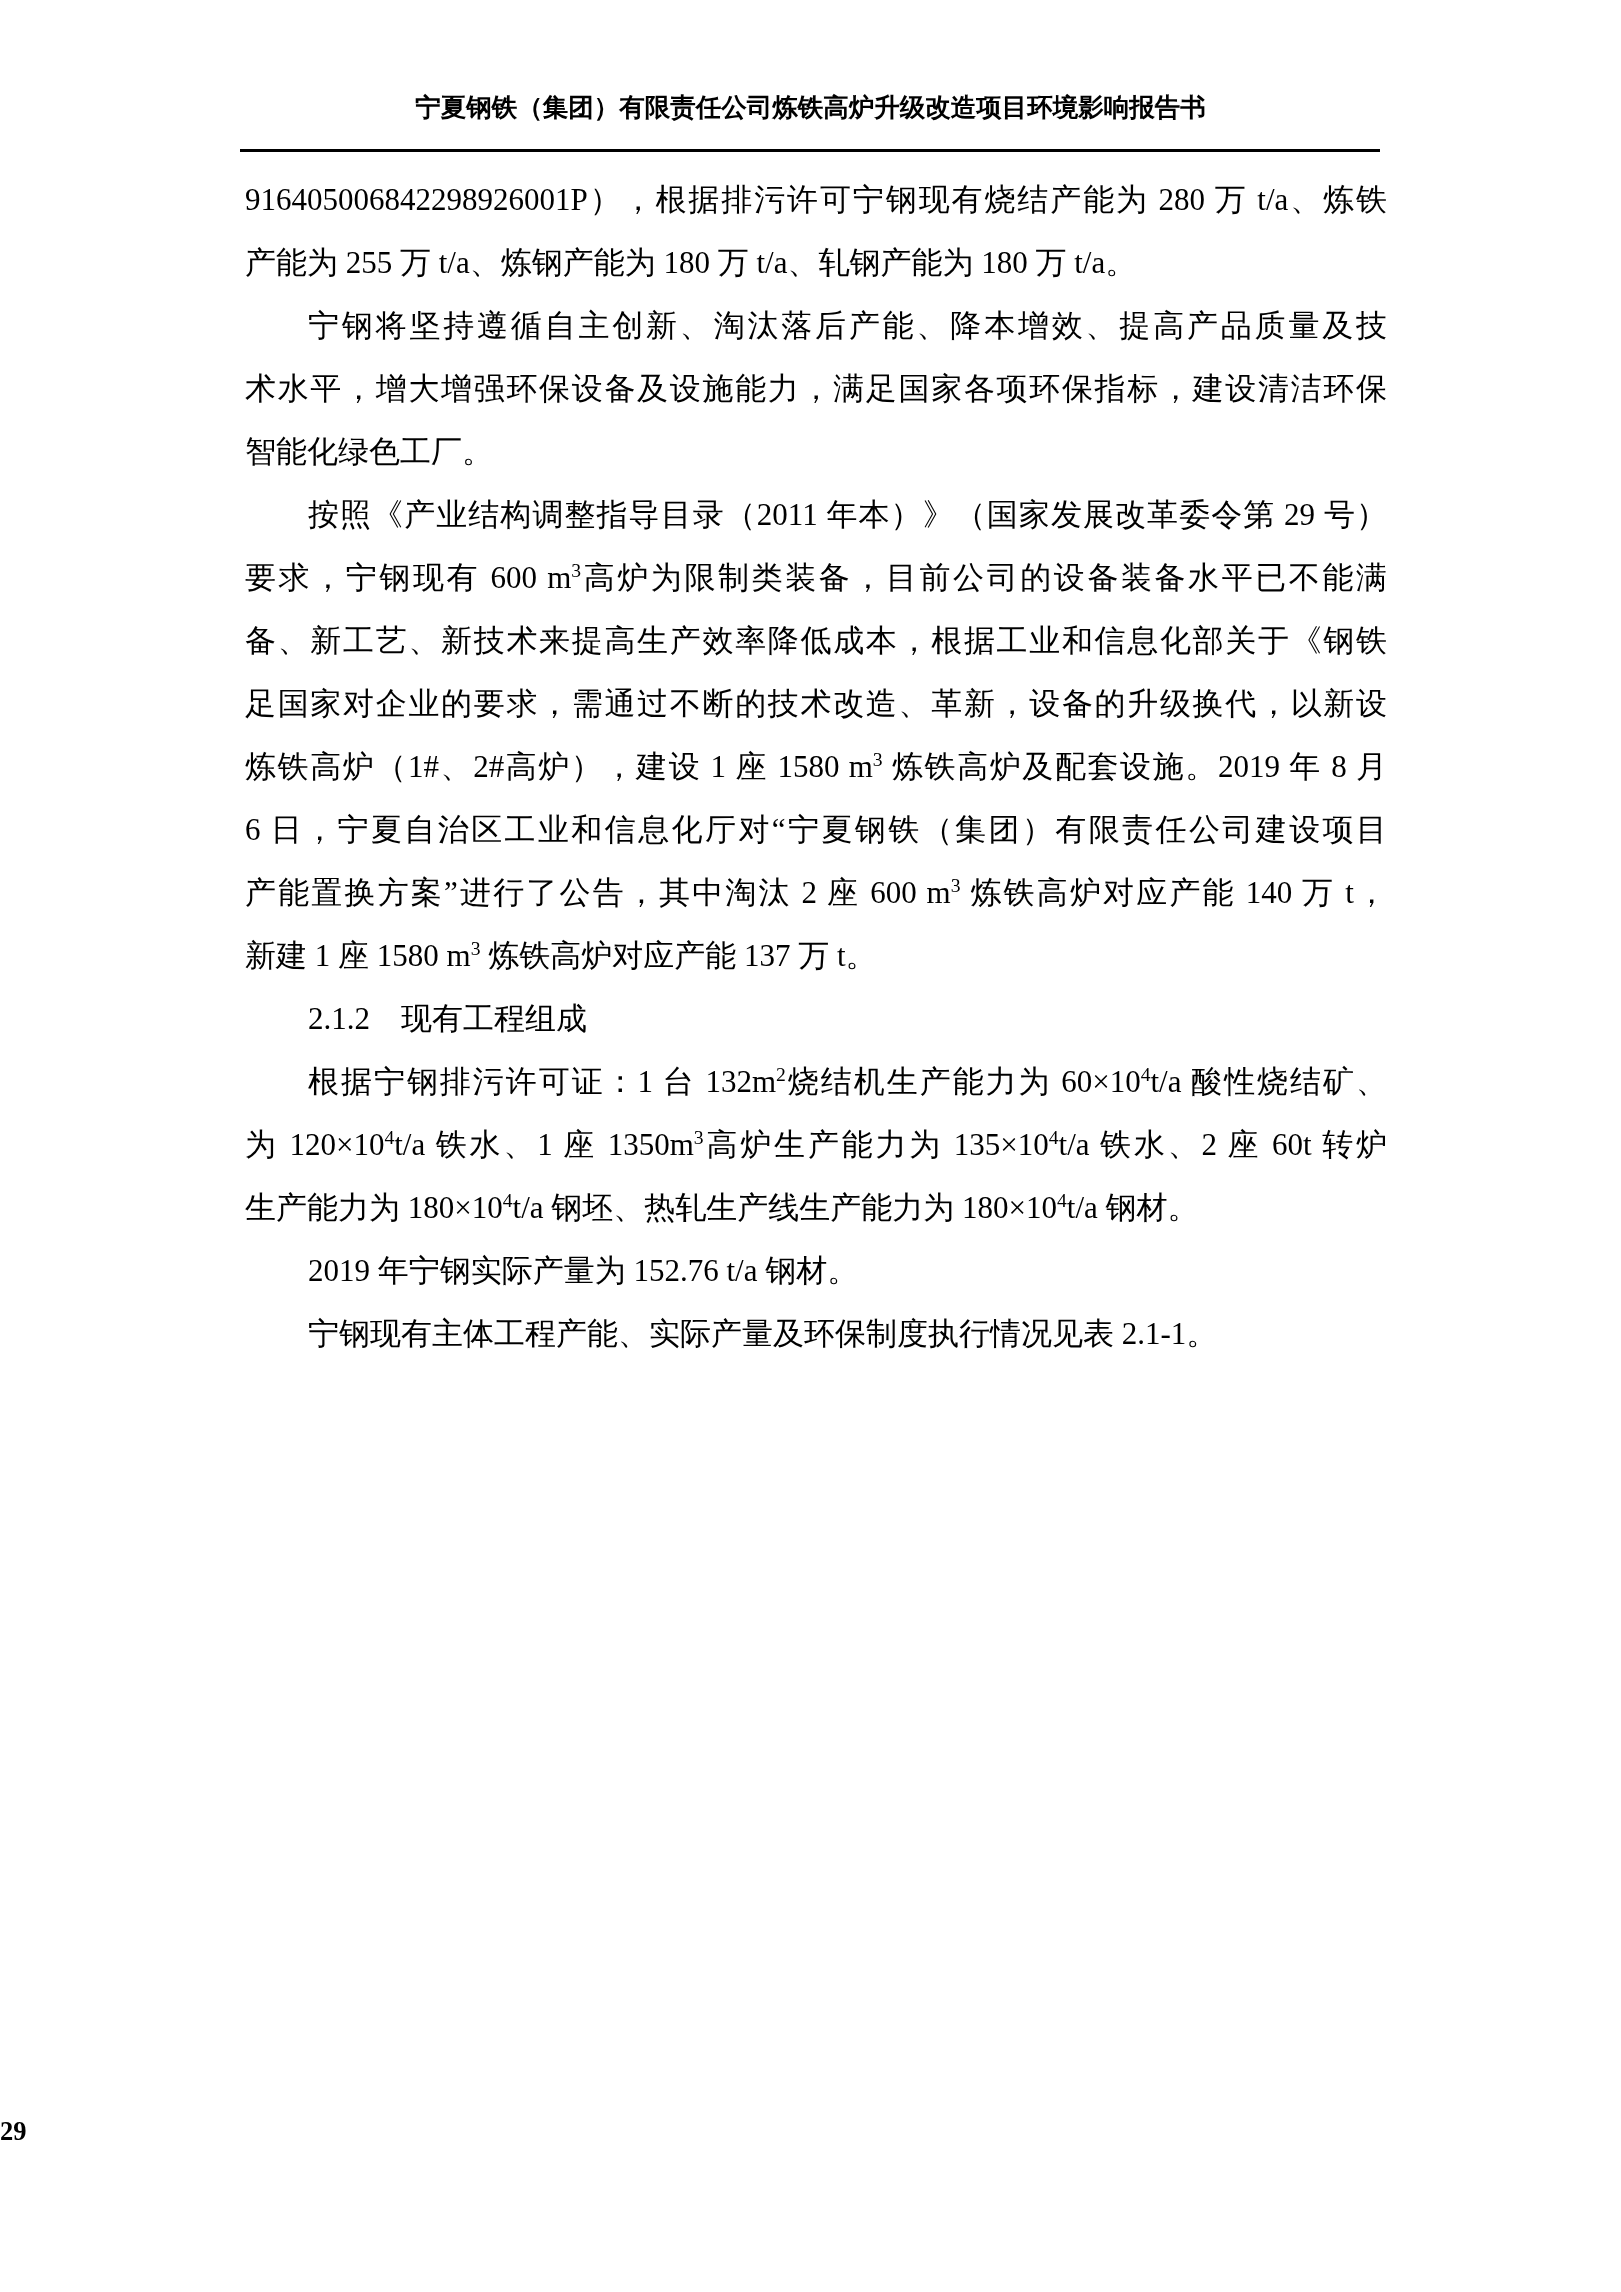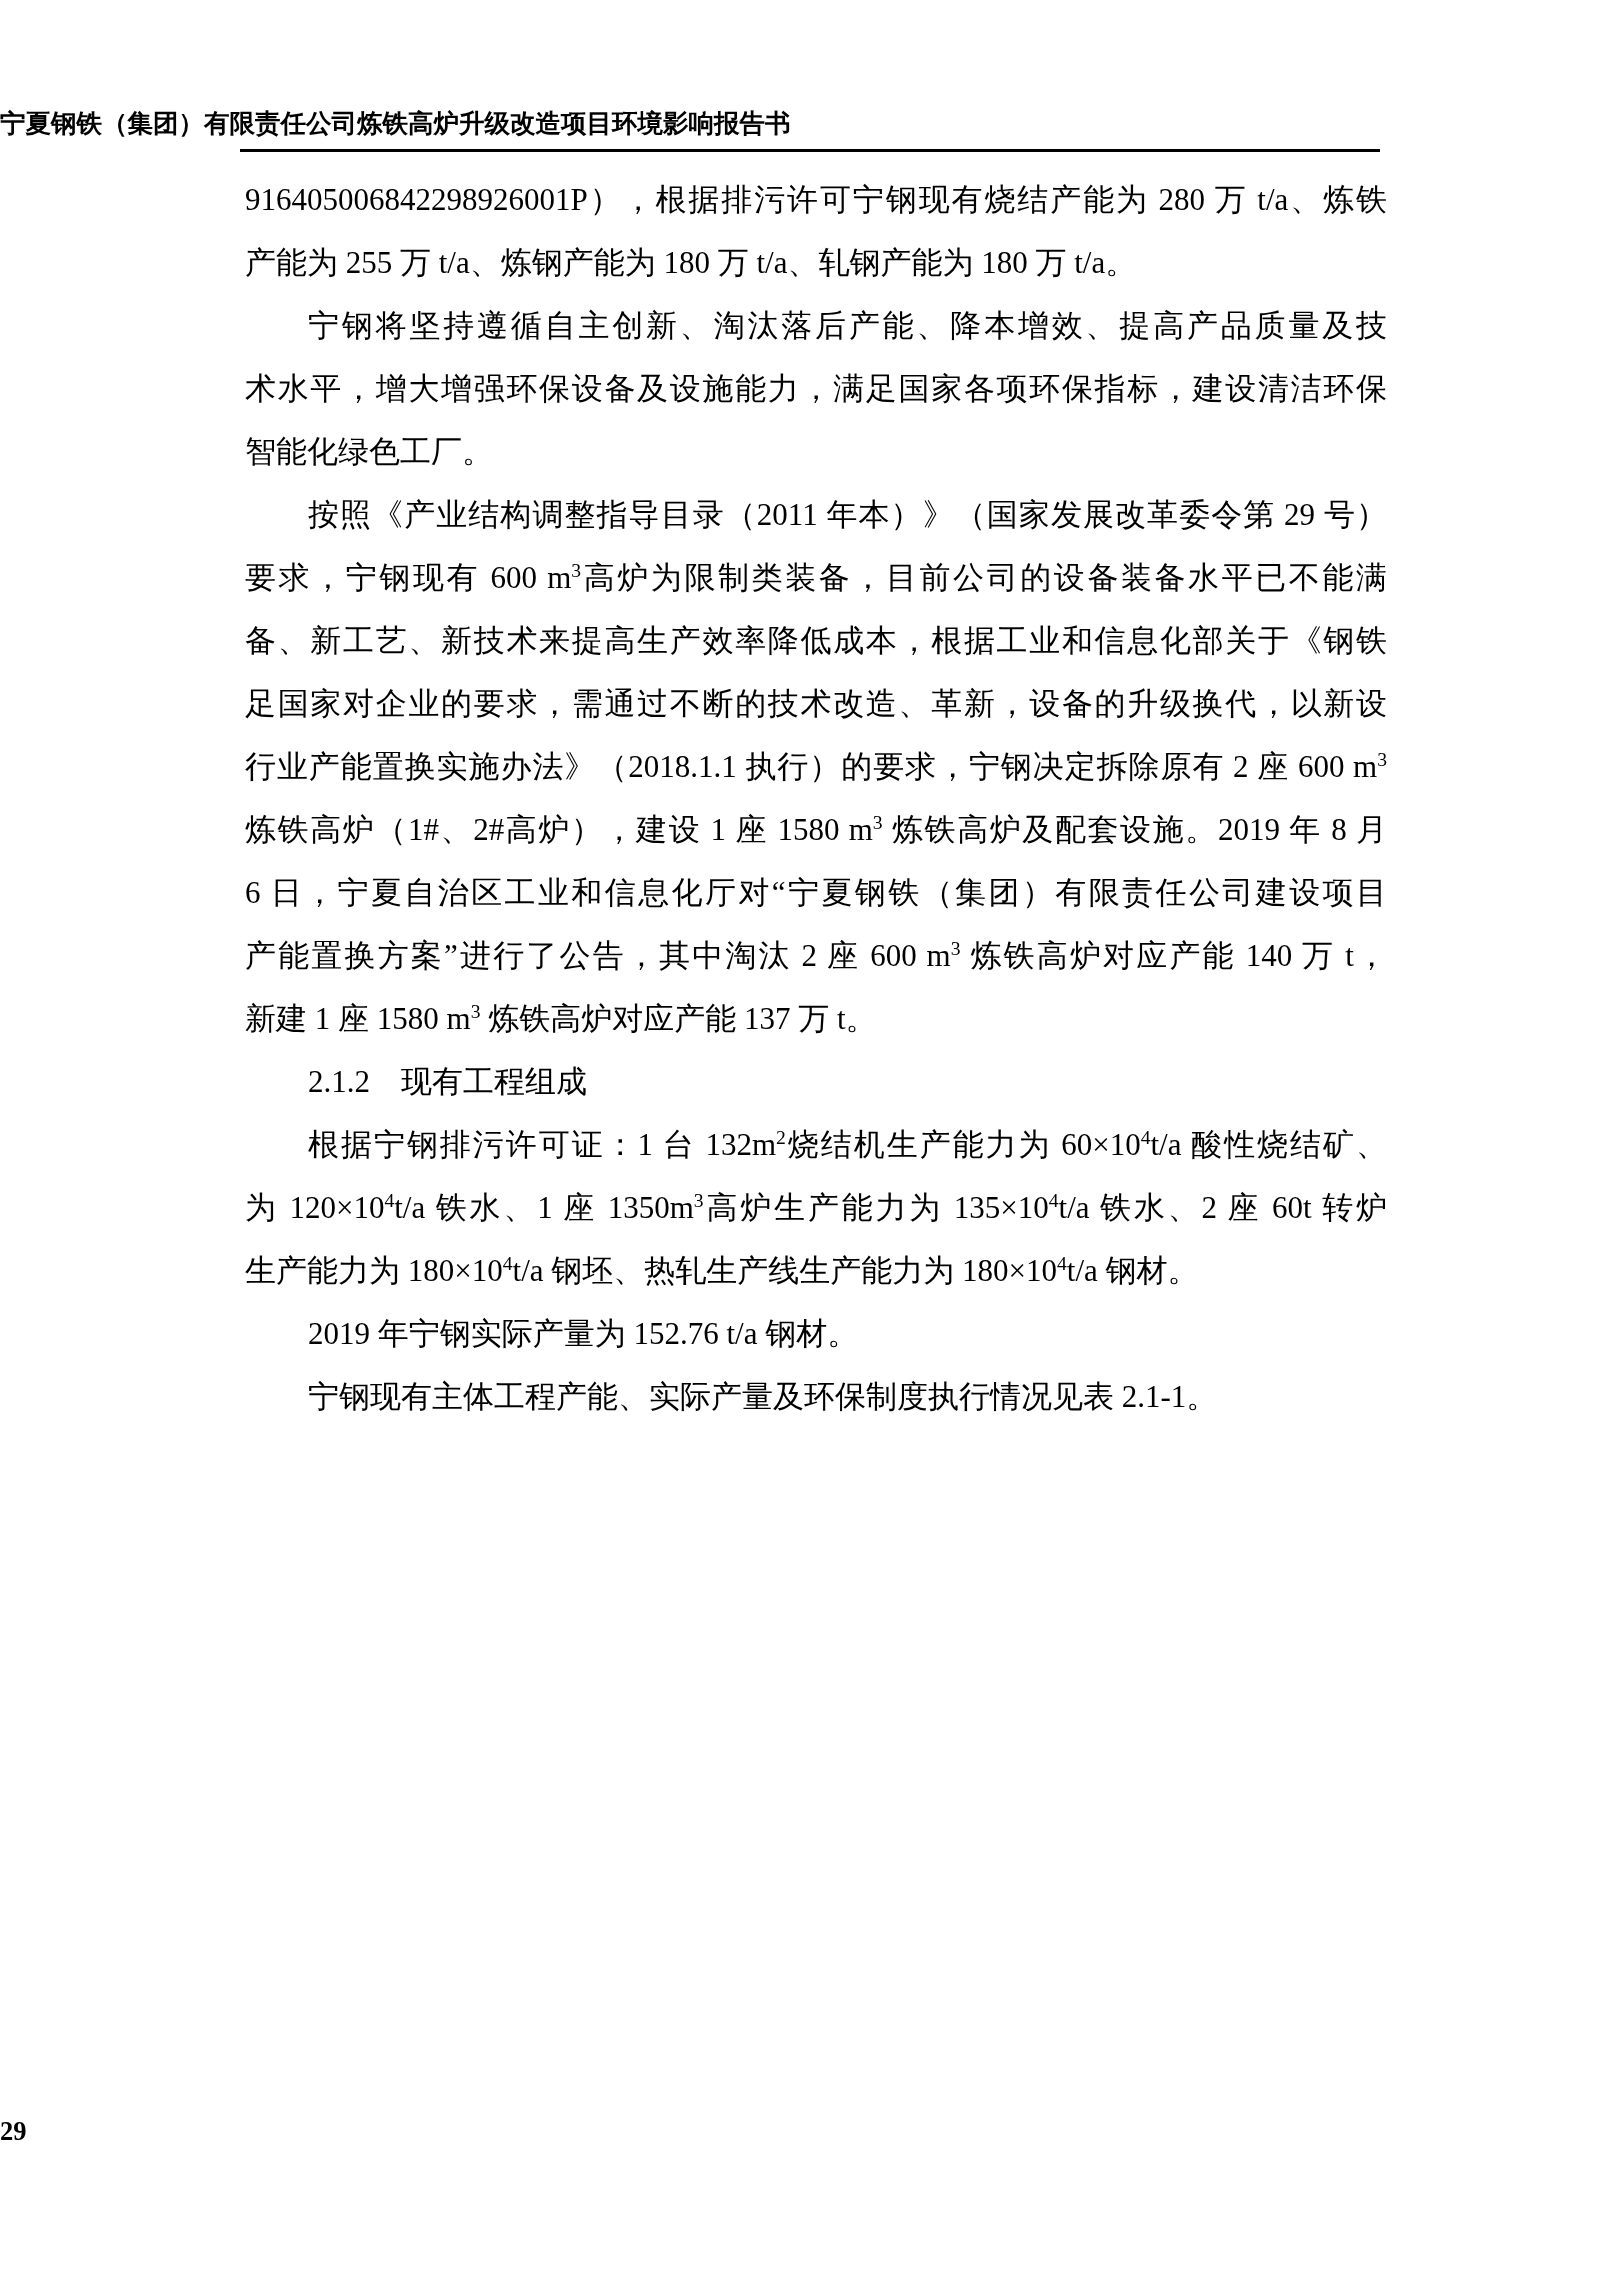--- a/index.html
+++ b/index.html
@@ -9,24 +9,24 @@
     width: 1621px;
     height: 2293px;
     margin: 0 auto;
     background: #ffffff;
     color: #000000;
     font-family: "Liberation Serif", "DejaVu Serif", serif;
     overflow: hidden;
   }
   .header-title {
     position: absolute;
-    top: 104px;
+    top: 88px;
     left: 0;
     width: 100%;
-    text-align: left;
+    text-align: center;
     font-size: 25.5px;
     line-height: 39px;
     font-weight: bold;
     letter-spacing: 0px;
   }
   .header-rule {
     position: absolute;
     top: 149px;
     left: 240px;
     width: 1140px;
@@ -76,21 +76,20 @@
   <div class="doc-body">
       <div class="line full">916405006842298926001P），根据排污许可宁钢现有烧结产能为 280 万 t/a、炼铁</div>
       <div class="line">产能为 255 万 t/a、炼钢产能为 180 万 t/a、轧钢产能为 180 万 t/a。</div>
       <div class="line indent full">宁钢将坚持遵循自主创新、淘汰落后产能、降本增效、提高产品质量及技</div>
       <div class="line full">术水平，增大增强环保设备及设施能力，满足国家各项环保指标，建设清洁环保</div>
       <div class="line">智能化绿色工厂。</div>
       <div class="line indent full">按照《产业结构调整指导目录（2011 年本）》（国家发展改革委令第 29 号）</div>
       <div class="line full">要求，宁钢现有 600 m<sup>3</sup>高炉为限制类装备，目前公司的设备装备水平已不能满</div>
       <div class="line full">备、新工艺、新技术来提高生产效率降低成本，根据工业和信息化部关于《钢铁</div>
       <div class="line full">足国家对企业的要求，需通过不断的技术改造、革新，设备的升级换代，以新设</div>
-      <div class="line full">行业产能置换实施办法》（2018.1.1 执行）的要求，宁钢决定拆除原有 2 座 600 m<sup>3</sup></div>
       <div class="line full">炼铁高炉（1#、2#高炉），建设 1 座 1580 m<sup>3</sup> 炼铁高炉及配套设施。2019 年 8 月</div>
       <div class="line full">6 日，宁夏自治区工业和信息化厅对“宁夏钢铁（集团）有限责任公司建设项目</div>
       <div class="line full">产能置换方案”进行了公告，其中淘汰 2 座 600 m<sup>3</sup> 炼铁高炉对应产能 140 万 t，</div>
       <div class="line">新建 1 座 1580 m<sup>3</sup> 炼铁高炉对应产能 137 万 t。</div>
       <div class="line indent">2.1.2 现有工程组成</div>
       <div class="line indent full">根据宁钢排污许可证：1 台 132m<sup>2</sup>烧结机生产能力为 60×10<sup>4</sup>t/a 酸性烧结矿、</div>
       <div class="line full">为 120×10<sup>4</sup>t/a 铁水、1 座 1350m<sup>3</sup>高炉生产能力为 135×10<sup>4</sup>t/a 铁水、2 座 60t 转炉</div>
       <div class="line">生产能力为 180×10<sup>4</sup>t/a 钢坯、热轧生产线生产能力为 180×10<sup>4</sup>t/a 钢材。</div>
       <div class="line indent">2019 年宁钢实际产量为 152.76 t/a 钢材。</div>
       <div class="line indent">宁钢现有主体工程产能、实际产量及环保制度执行情况见表 2.1-1。</div>

